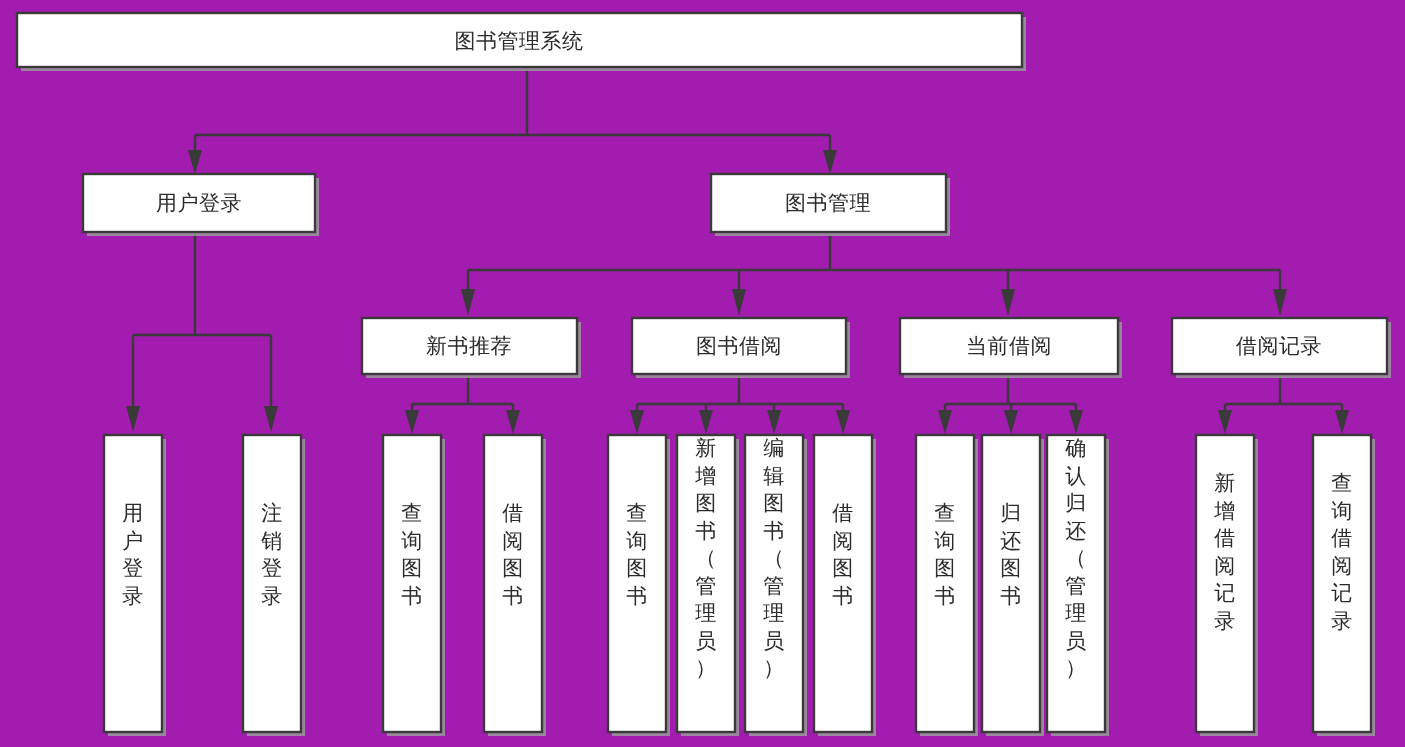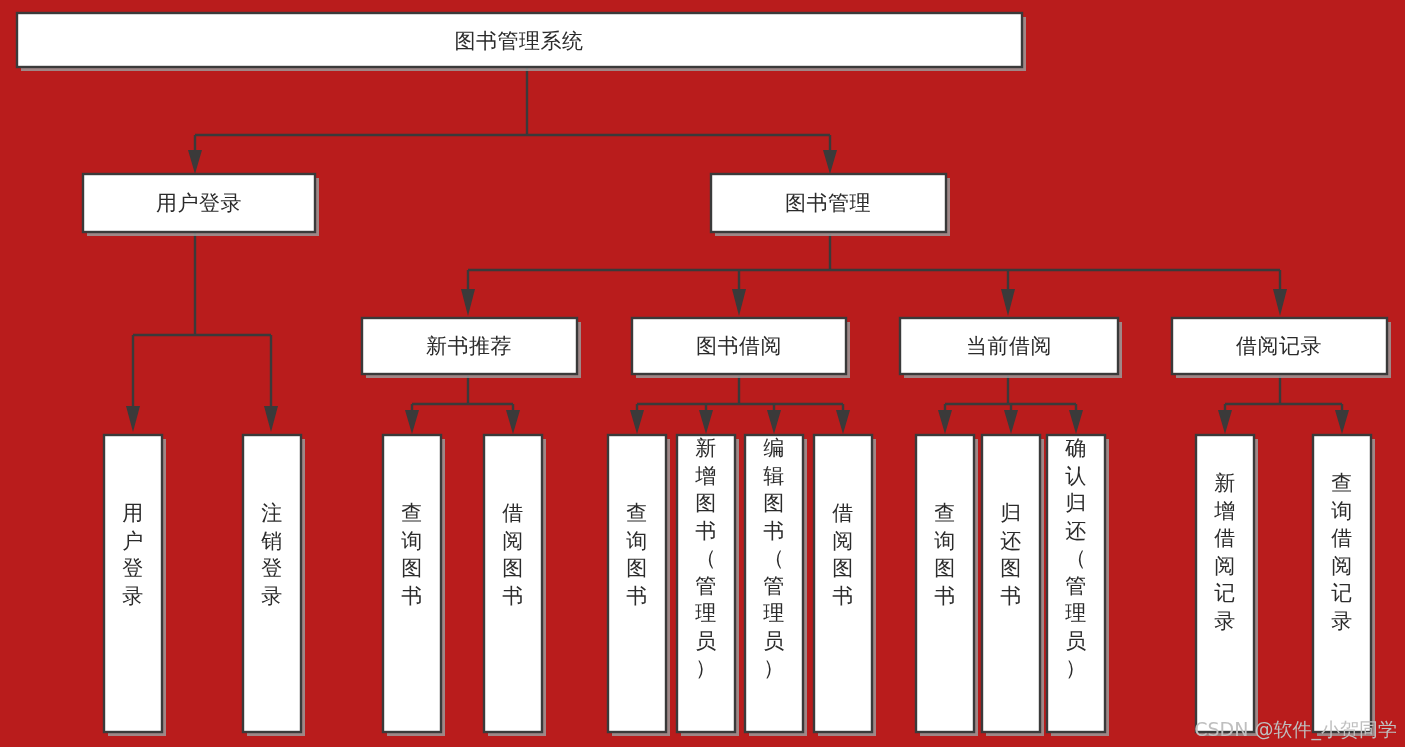--- a/index.html
+++ b/index.html
@@ -1,21 +1,21 @@
 <!DOCTYPE html>
 <html><head>
 <meta charset="utf-8">
 <title>图书管理系统 功能结构图</title>
 <style>
   html,body{margin:0;padding:0;background:#ffffff;}
   body{
     font-family:"Liberation Sans","DejaVu Sans",sans-serif;
     width:1405px;height:747px;overflow:hidden;
   }
-  #diagram-root{position:relative;width:1405px;height:747px;background:#b91c1c;}
+  #diagram-root{position:relative;width:1405px;height:747px;background:#a21caf;}
   svg.diagram-canvas{position:absolute;left:0;top:0;width:1405px;height:747px;}
 
   .node-box{
     fill:#ffffff;
     stroke:#3a3a3a;
     stroke-width:2.4;
   }
   .node-shadow{
     fill:#9a9a9a;
     opacity:.85;
@@ -239,14 +239,13 @@
     </g>
 
     <g>
       <rect class="node-shadow" x="1317" y="439" width="58" height="297"></rect>
       <rect class="node-box" x="1313" y="435" width="58" height="297"></rect>
       <text class="node-label-vertical" x="1342" y="490"><tspan x="1342" y="490">查</tspan><tspan x="1342" y="517.5">询</tspan><tspan x="1342" y="545">借</tspan><tspan x="1342" y="572.5">阅</tspan><tspan x="1342" y="600">记</tspan><tspan x="1342" y="627.5">录</tspan></text>
     </g>
 
   </svg>
 
-  <div class="watermark">CSDN @软件_小贺同学</div>
 </div>
 
 </body></html>

